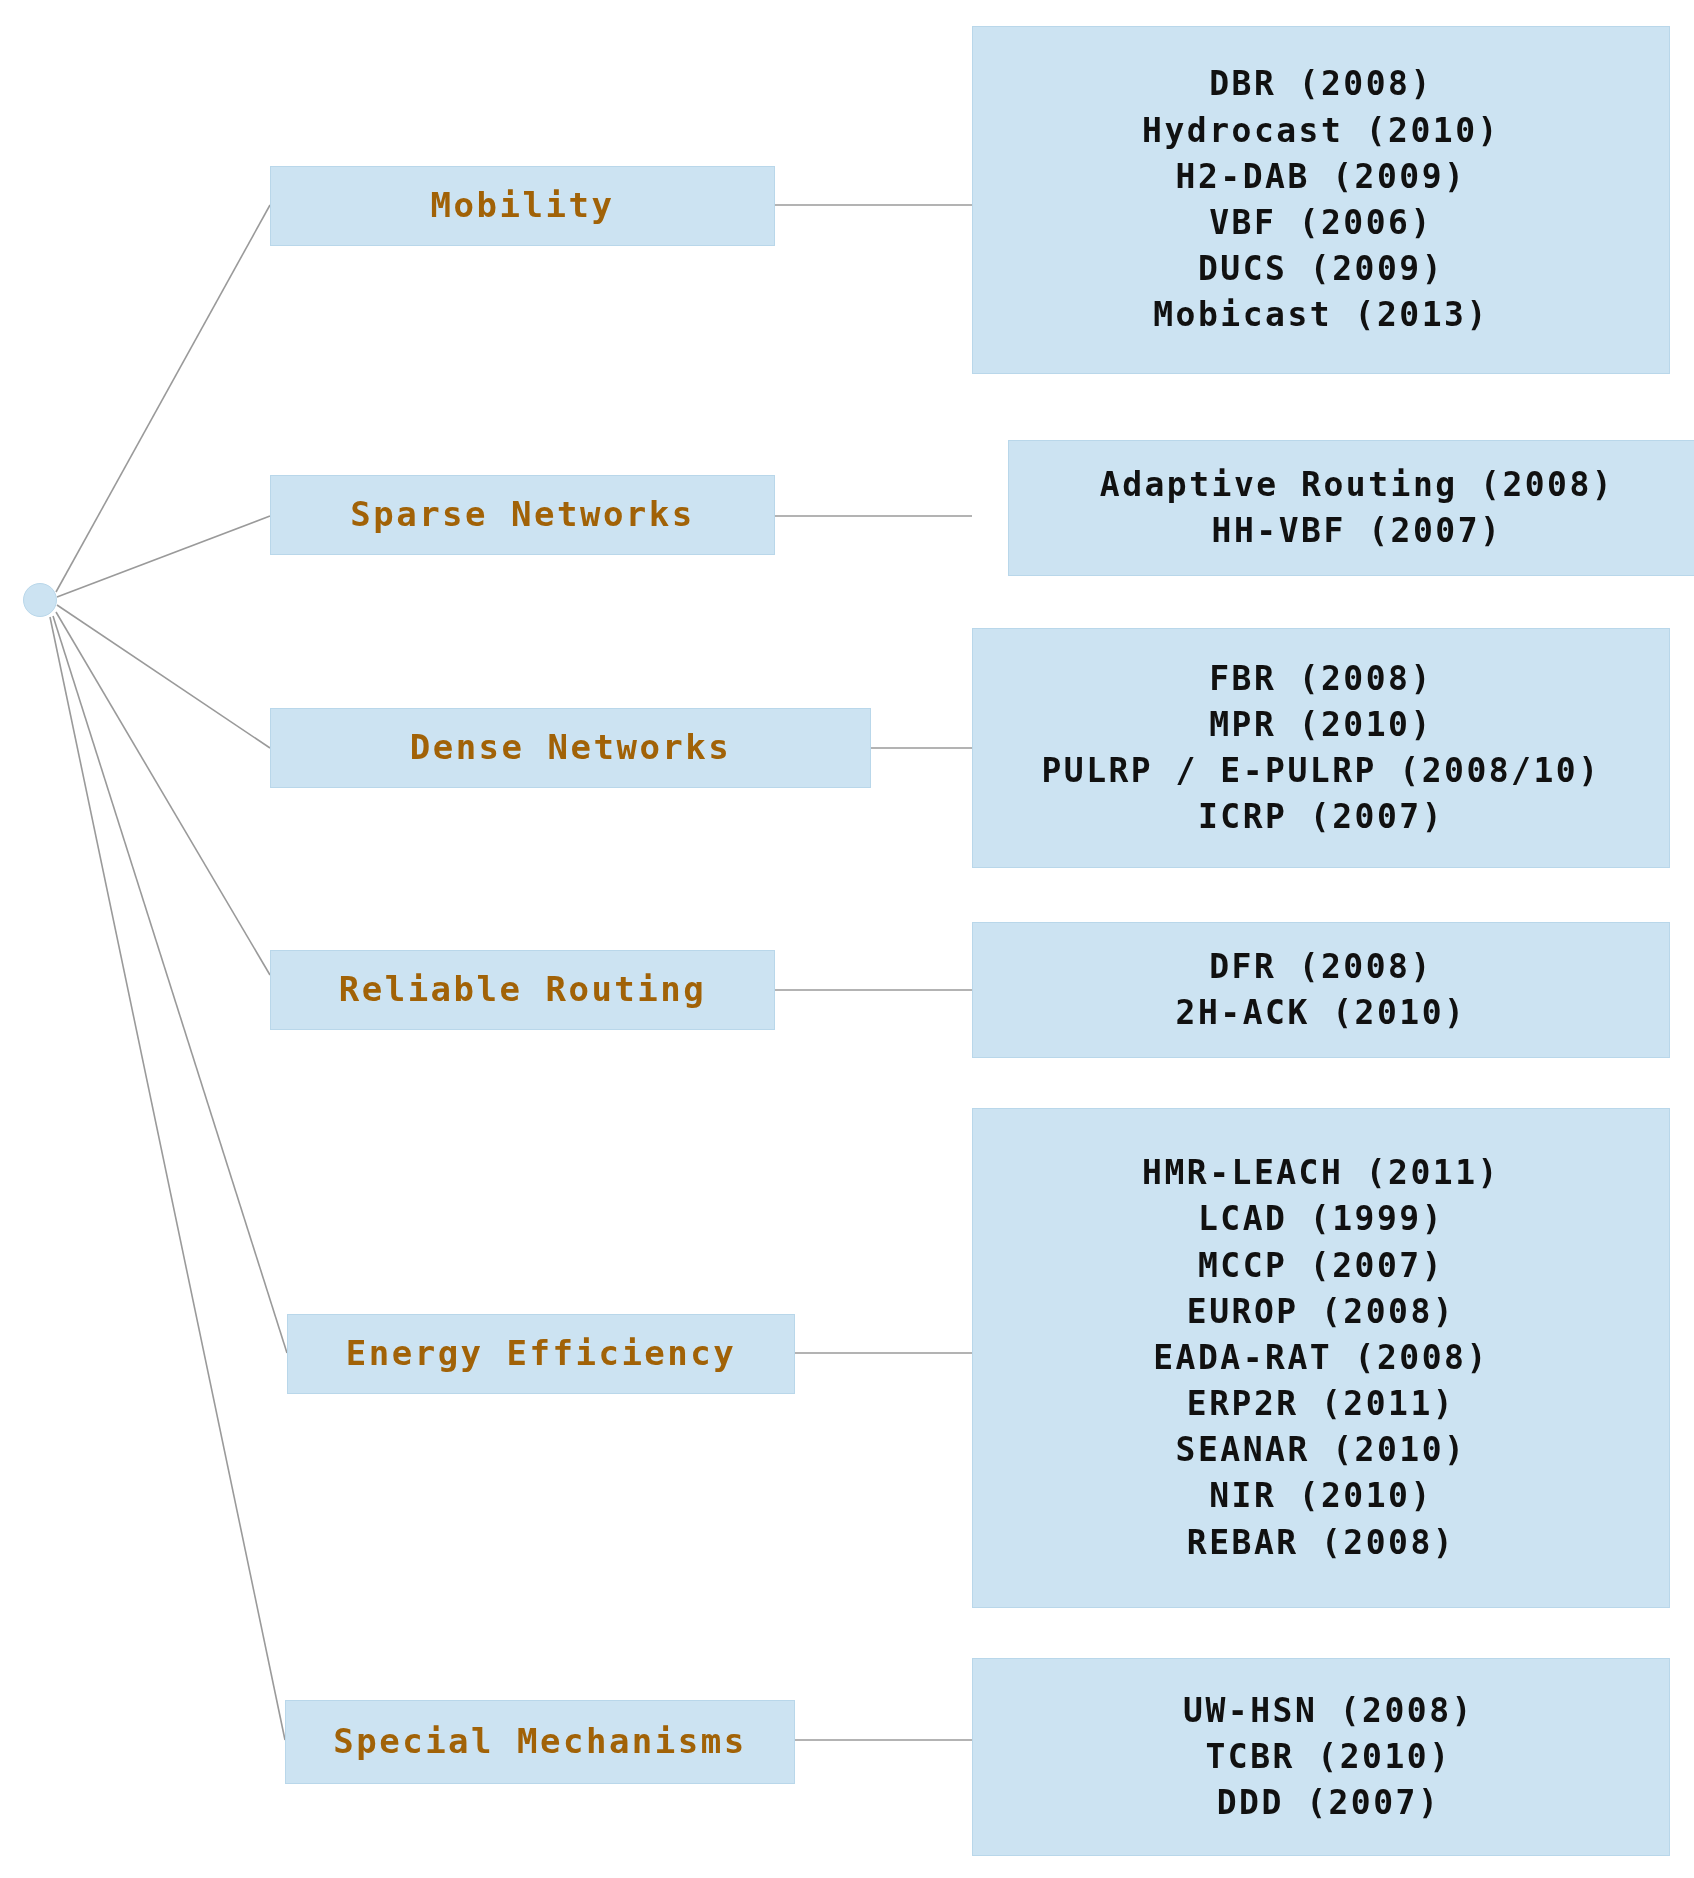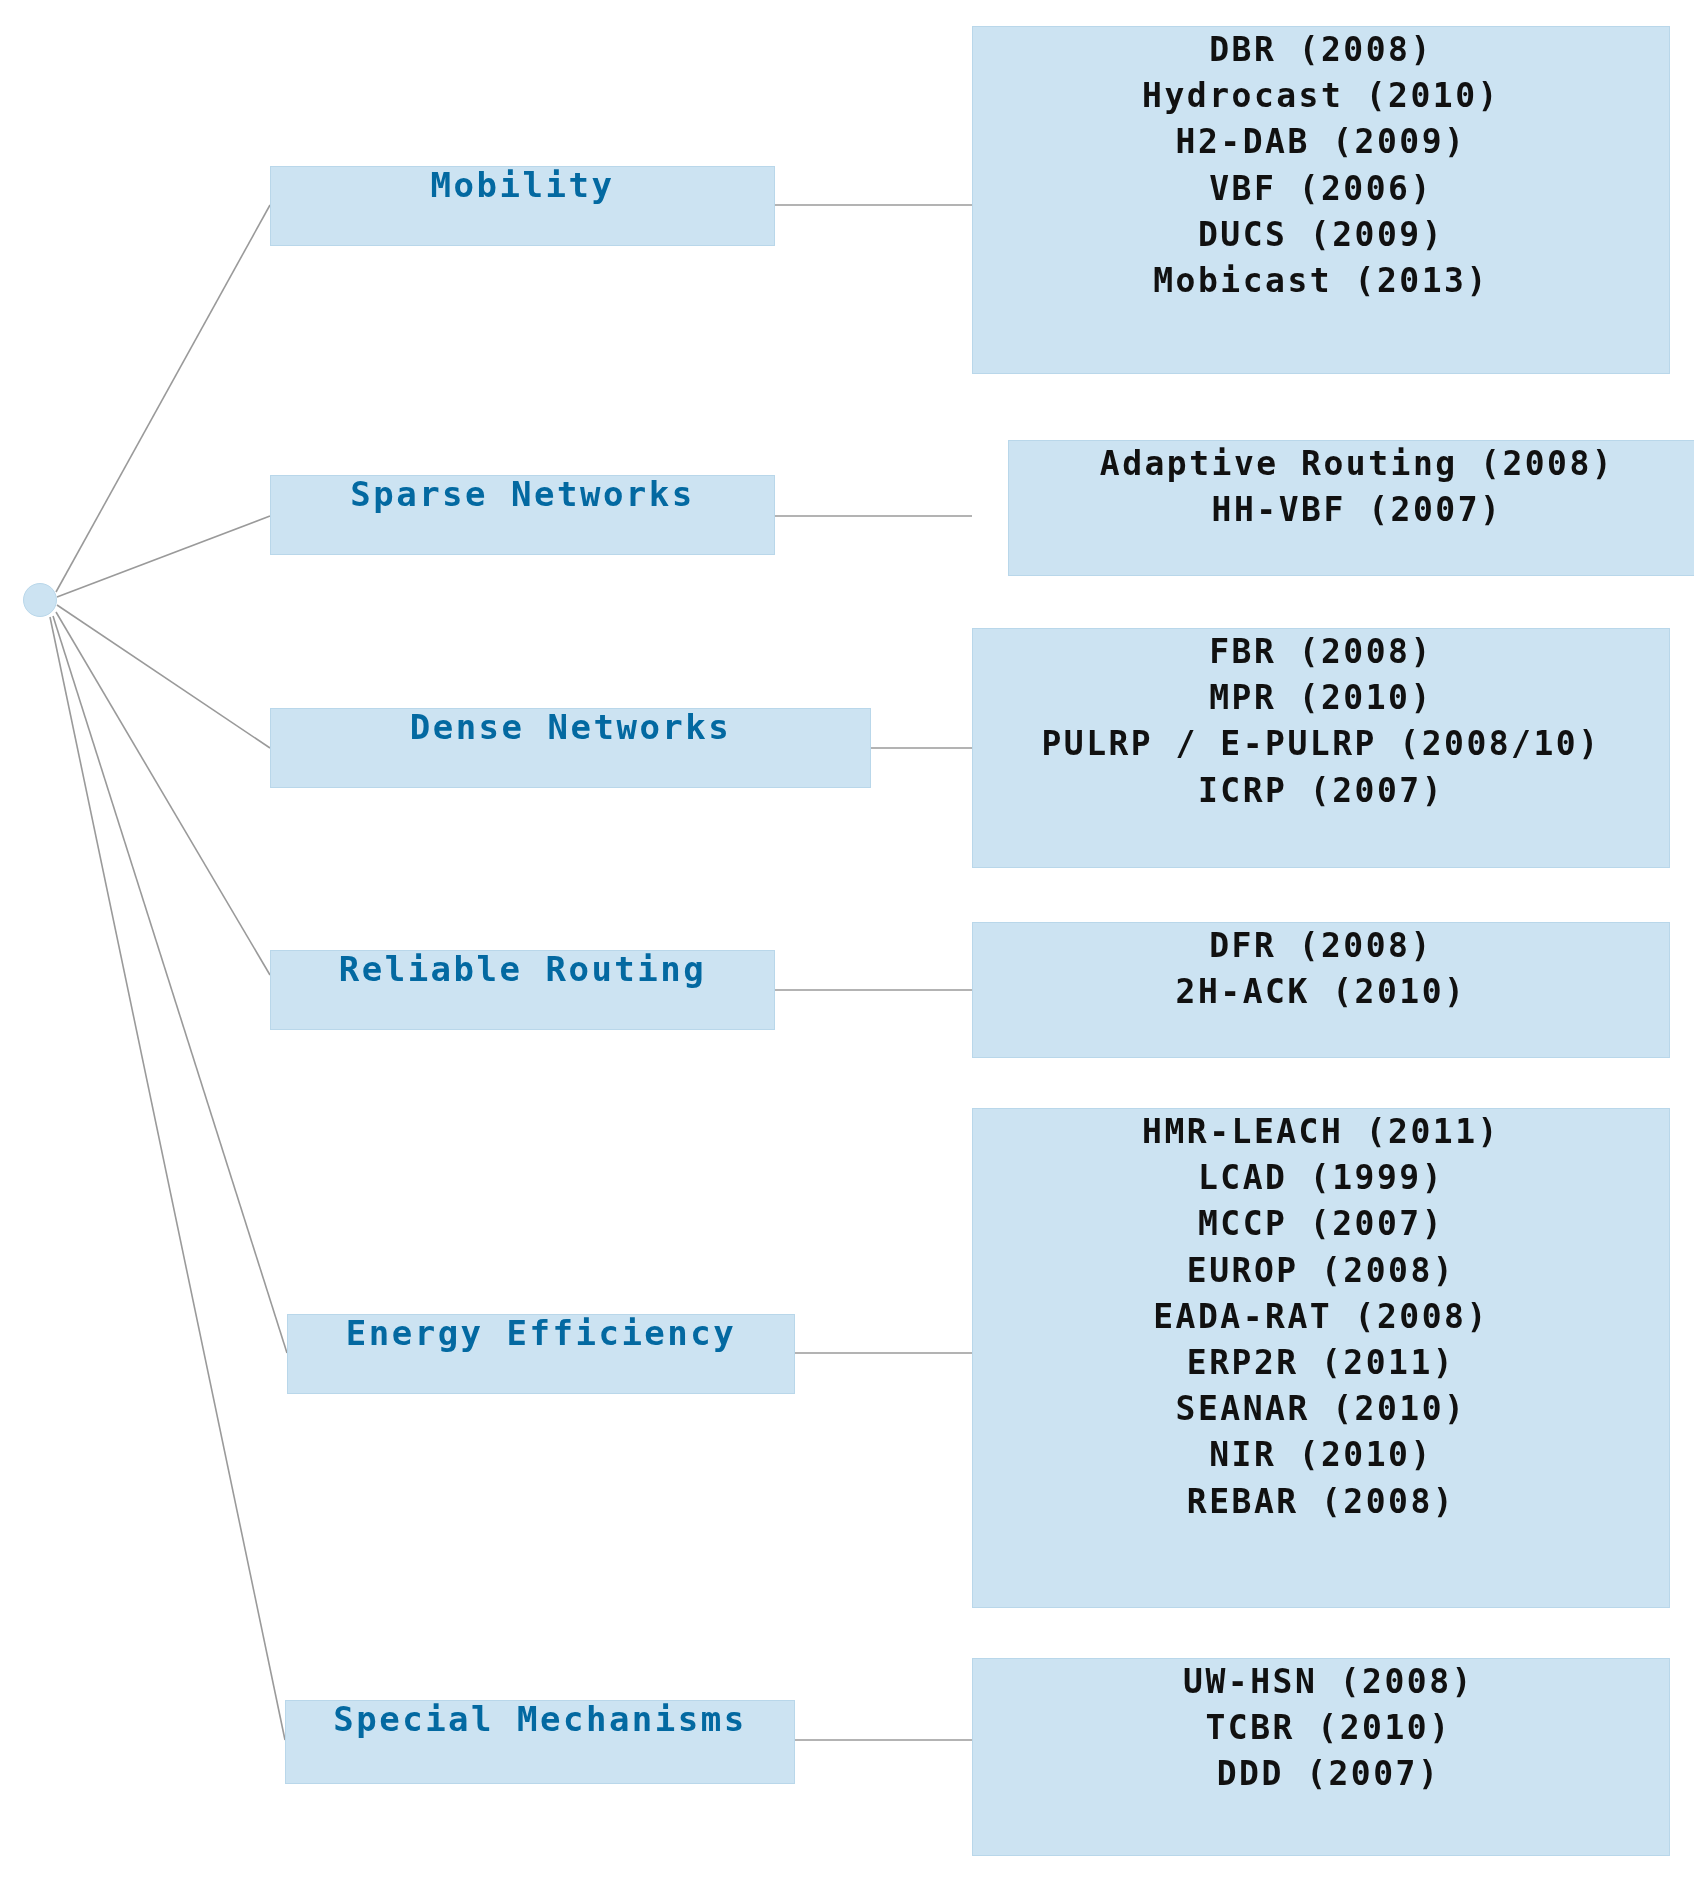--- a/index.html
+++ b/index.html
@@ -22,27 +22,27 @@
     width: 1694px;
     height: 1878px;
     pointer-events: none;
   }
   .node-box {
     position: absolute;
     box-sizing: border-box;
     background: #cce3f2;
     border: 1px solid #b9d7ea;
     display: flex;
-    align-items: flex-start;
+    align-items: center;
     justify-content: center;
   }
   .cat-label {
     font-size: 34px;
     font-weight: 700;
-    color: #0369a1;
+    color: #a16207;
     letter-spacing: 2.5px;
     white-space: nowrap;
     text-align: center;
     line-height: 1.1;
   }
   .leaf-list {
     display: flex;
     flex-direction: column;
     align-items: center;
     justify-content: center;

